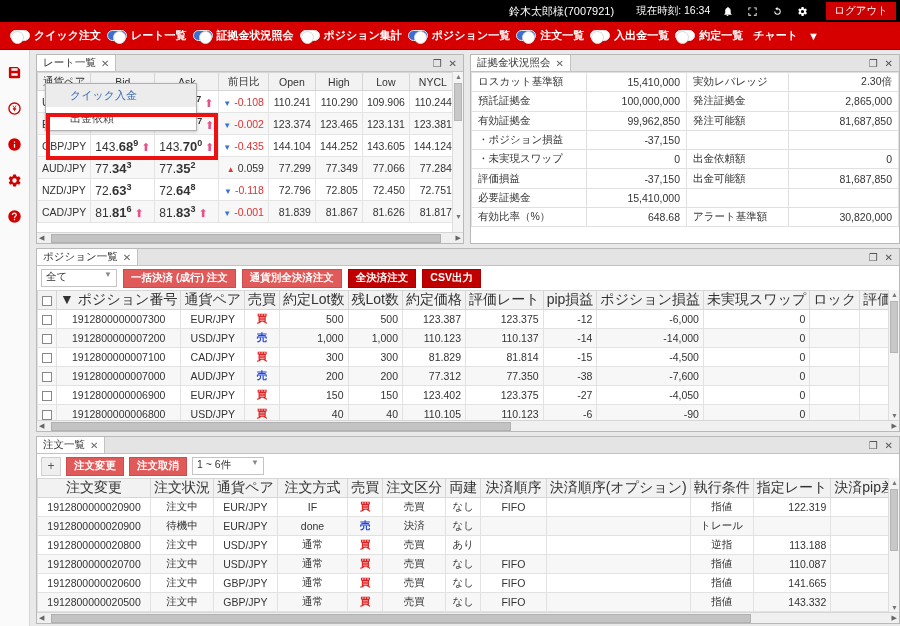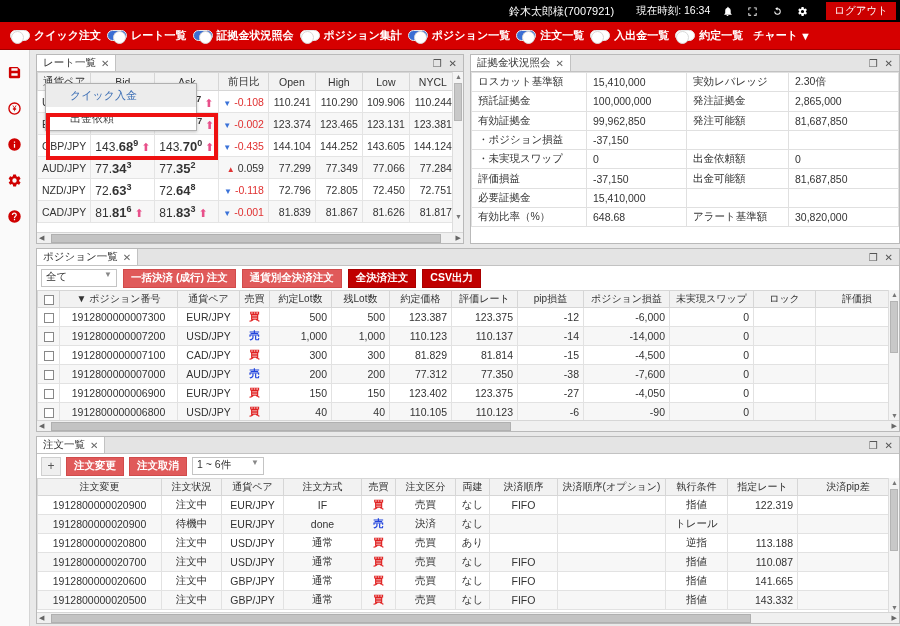--- a/index.html
+++ b/index.html
@@ -48,21 +48,21 @@
   }
   .toggle.on { background: #3b6fd4; }
   .toggle::after {
     content: ""; position: absolute; top: 0px; left: 0px;
     width: 11px; height: 11px; border-radius: 50%;
     background: #fff; border: 1px solid #d9d9d9;
   }
   .toggle.on::after { left: auto; right: 0px; background: #fff; }
   .nav-chart {
     color: #fff; font-size: 11px; font-weight: bold;
-    display: flex; align-items: center; gap: 2px; cursor: pointer;
+    display: flex; align-items: center; gap: 10px; cursor: pointer;
     margin-left: 4px;
   }
   
   .shell { display: flex; height: 576px; }
   .sidebar {
     width: 30px; background: #fafafa; border-right: 1px solid #d5d5d5;
     display: flex; flex-direction: column; align-items: center;
     padding-top: 4px;
   }
   .side-ico {
@@ -94,21 +94,21 @@
     margin-left: auto; display: flex; align-items: center;
     gap: 7px; padding-right: 6px; color: #555; font-size: 10px;
   }
   .panel-ctrls span { cursor: pointer; }
   .panel-body { flex: 1; overflow: hidden; position: relative; background: #fff; }
   
   table.grid { border-collapse: collapse; width: 100%; font-size: 10.5px; }
   table.grid th {
     background: #f2f2f2; border: 1px solid #d6d6d6;
     font-weight: normal; color: #333; height: 17px; padding: 0 3px;
-    white-space: nowrap; font-size: 10px;
+    white-space: nowrap; font-size: 14px;
   }
   table.grid td {
     border: 1px solid #e2e2e2; height: 19px; padding: 0 4px;
     white-space: nowrap; color: #333;
   }
   tr.alt td { background: #f7f7f7; }
   .num { text-align: right; }
   .ctr { text-align: center; }
   .red { color: #e03030; }
   .buy { color: #e02020; font-weight: bold; }
@@ -147,21 +147,21 @@
     border: 4px solid #ee1111; z-index: 60; pointer-events: none;
   }
   
   #margin-panel { left: 440px; top: 4px; width: 430px; height: 190px; }
   table.margin { border-collapse: collapse; width: 100%; font-size: 10.5px; }
   table.margin td {
     border: 1px solid #e0e0e0; height: 19.3px; padding: 0 6px;
     white-space: nowrap;
   }
   .mlabel { color: #333; }
-  .mval { color: #333; }
+  .mval { text-align: right; color: #333; }
   
   #pos-panel { left: 6px; top: 198px; width: 864px; height: 184px; }
   .pos-toolbar {
     height: 24px; display: flex; align-items: center; gap: 6px;
     padding: 2px 4px; background: #fff;
   }
   .sel-box {
     width: 76px; height: 18px; border: 1px solid #c4c4c4; background: #fff;
     display: flex; align-items: flex-start; justify-content: space-between;
     padding: 0 4px; font-size: 10.5px; cursor: pointer;

